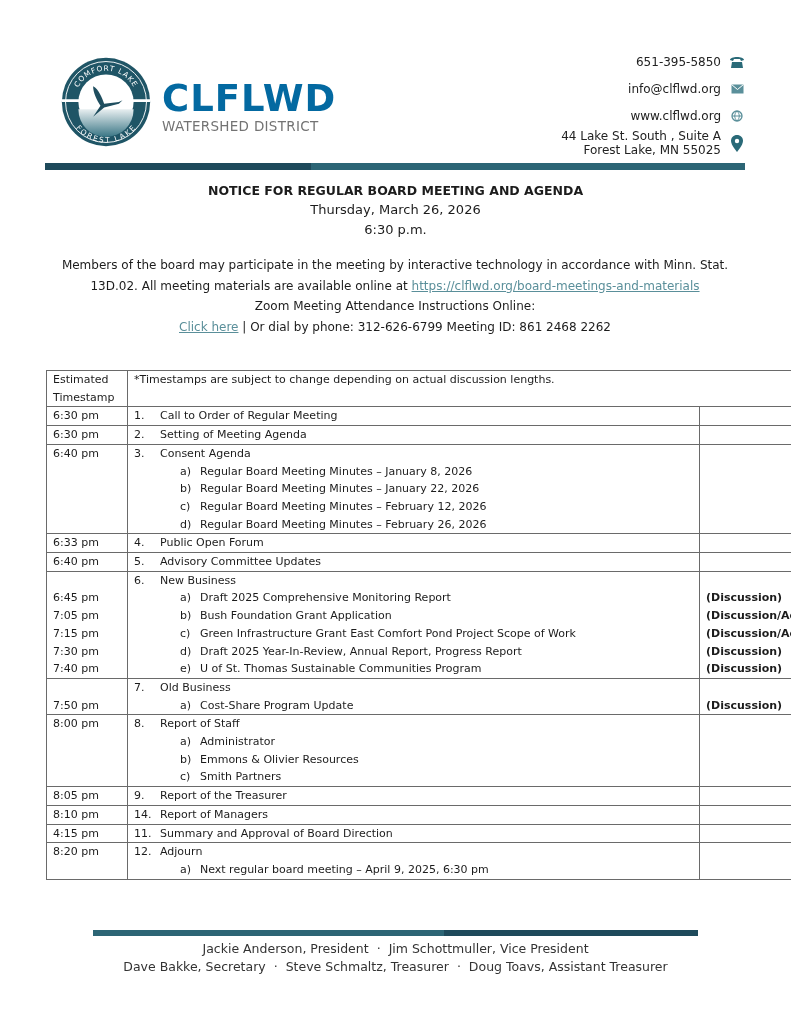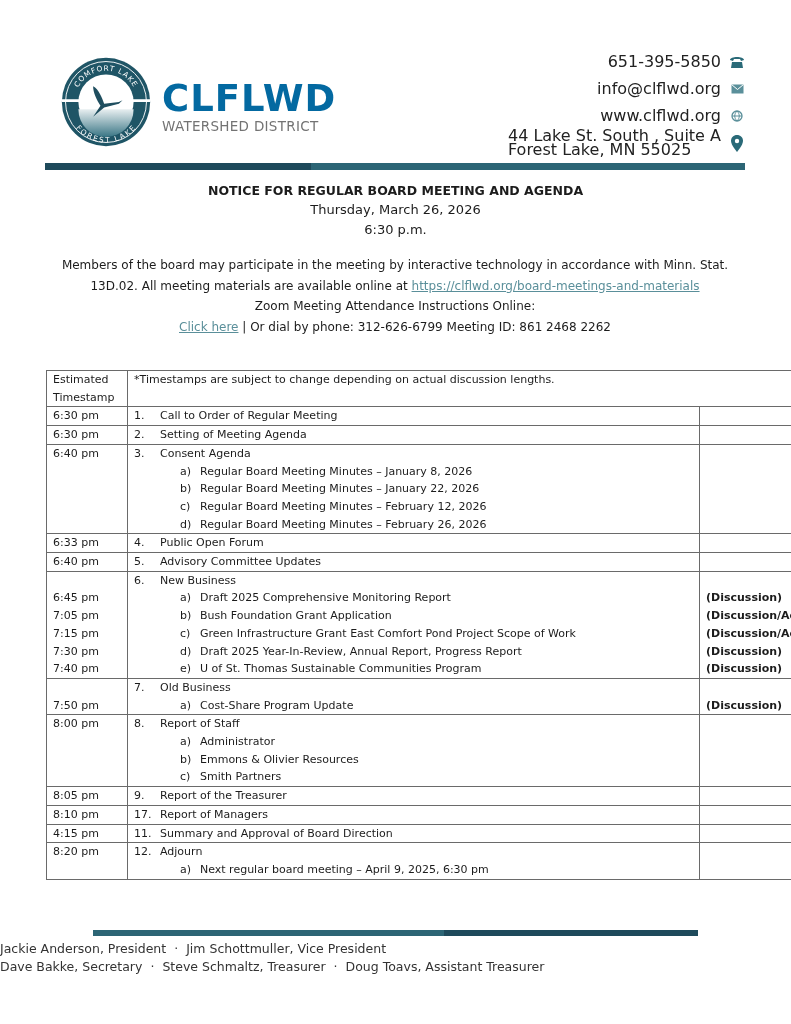--- a/index.html
+++ b/index.html
@@ -2,46 +2,46 @@
 <html><head>
 <meta charset="utf-8">
 <style>
   html, body { margin:0; padding:0; background:#fff; }
   body { width:791px; height:1024px; position:relative; overflow:hidden;
          font-family:"DejaVu Sans", sans-serif; color:#1c1c1c; }
   .logo-seal { position:absolute; left:60px; top:56px; width:92px; height:92px; }
   .brand { position:absolute; left:162px; top:80px; }
   .brand-name { font-family:"DejaVu Sans", sans-serif; font-weight:bold; font-size:37px; color:#0369a1; letter-spacing:1px; line-height:38px; }
   .brand-sub { font-size:13.5px; color:#737373; letter-spacing:0.3px; margin-top:0px; }
-  .contact { position:absolute; right:46px; top:48px; text-align:right; font-size:16px; color:#222; }
+  .contact { position:absolute; right:46px; top:48px; text-align:right; font-size:12px; color:#222; }
   .contact-row { display:flex; justify-content:flex-end; align-items:center; height:27px; }
   .contact-row span.t { margin-right:8px; }
   .contact-icon { width:16px; height:16px; display:inline-flex; align-items:center; justify-content:center; color:#2a6a78; }
   .contact-addr { display:flex; justify-content:flex-end; align-items:center; }
-  .contact-addr .t { text-align:left; line-height:14px; margin-right:8px;margin-left:26px; }
+  .contact-addr .t { text-align:right; line-height:14px; margin-right:8px;margin-left:26px; }
   .rule-top { position:absolute; left:45px; top:163px; width:700px; height:7px;
               background:linear-gradient(90deg,#1e4a5b 0%,#1e4a5b 38%,#2c6575 38%,#2c6575 100%); }
   .heading { position:absolute; left:0; width:791px; text-align:center; }
   .h-title { top:183px; font-weight:bold; font-size:12.5px; }
   .h-date { top:202px; font-size:13px; }
   .h-time { top:222px; font-size:13px; }
   .intro { position:absolute; left:50px; width:690px; top:255px; text-align:center; font-size:12px; line-height:20.5px; }
   .intro a { color:#5a8f9a; text-decoration:underline; }
   table.agenda { position:absolute; left:46px; top:370px; width:789px; border-collapse:collapse; font-size:11px; }
   table.agenda td { border:1.3px solid #6a6a6a; vertical-align:top; padding:0 6px; line-height:17.7px; }
   td.ts { width:68px; }
   td.note { width:122px; font-weight:bold; padding-left:6px; }
   .hdr-note { padding-top:17.7px; }
   .item { display:flex; }
   .item .num { width:26px; flex:none; }
   .sub { display:flex; padding-left:46px; }
   .sub .lt { width:20px; flex:none; }
   .rule-bottom { position:absolute; left:93px; top:930px; width:605px; height:6px;
                  background:linear-gradient(90deg,#2c6575 0%,#2c6575 58%,#1e4a5b 58%,#1e4a5b 100%); }
-  .footer { position:absolute; left:0; width:791px; font-size:12.5px; color:#333; }
+  .footer { position:absolute; left:0; width:791px; text-align:center; font-size:12.5px; color:#333; }
   .f1 { top:941px; } .f2 { top:959px; }
   .dot { margin:0 8px; }
 </style>
 </head>
 <body>
 
 <svg class="logo-seal" viewBox="0 0 100 100">
   <defs>
     <path id="arcTop" d="M 16 50 A 34 34 0 0 1 84 50"></path>
     <path id="arcBot" d="M 14 52 A 36 36 0 0 0 86 52"></path>
@@ -302,21 +302,21 @@
           </div>
         </td>
         <td class="note"></td>
       </tr>
       <tr>
         <td class="ts">
           <div>8:10 pm</div>
         </td>
         <td>
           <div class="item">
-            <div class="num">17.</div>
+            <div class="num">14.</div>
             <div>Report of Managers</div>
           </div>
         </td>
         <td class="note"></td>
       </tr>
       <tr>
         <td class="ts">
           <div>4:15 pm</div>
         </td>
         <td>

